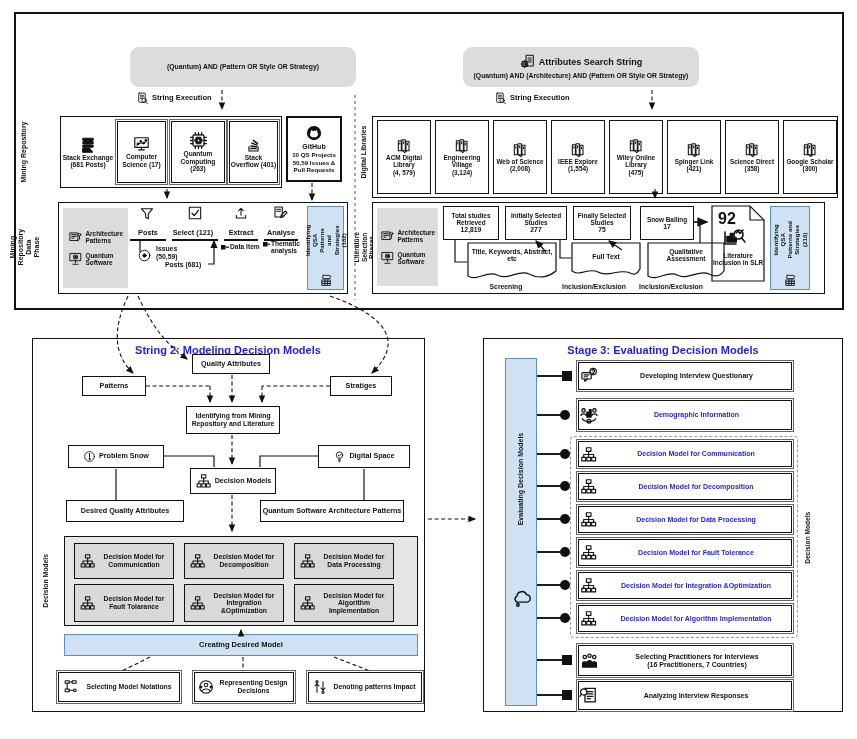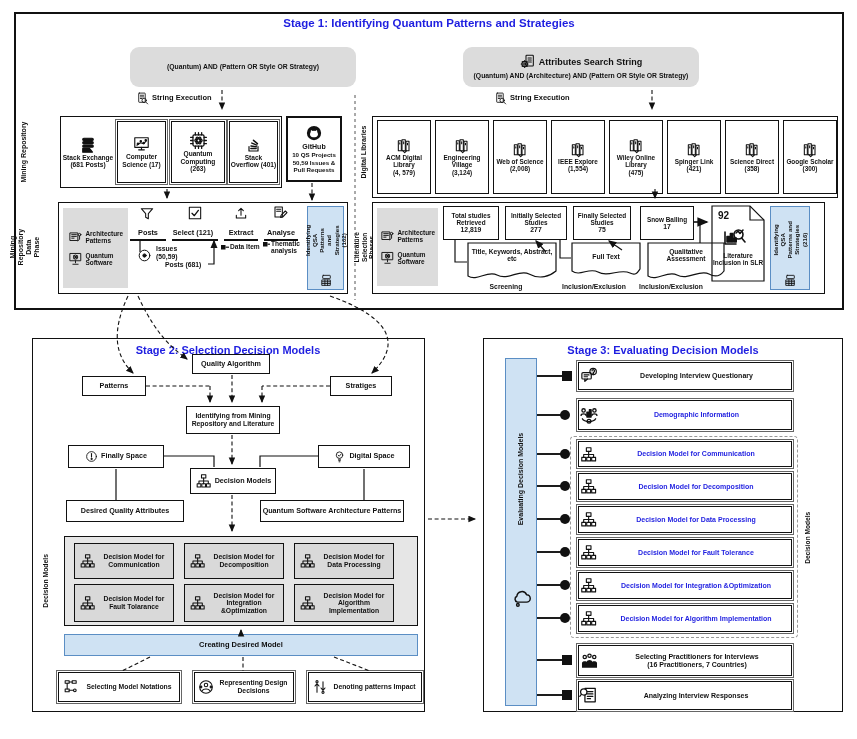--- a/index.html
+++ b/index.html
@@ -31,21 +31,20 @@
   .dash2{stroke:#555;stroke-width:1;fill:none;stroke-dasharray:3 3;}
   .shape{stroke:#111;stroke-width:1.2;fill:none;}
   .gdash{border:1.3px dashed #999;border-radius:4px;}
 </style>
 </head>
 <body>
 
 <div class="canvas">
 
   <div class="abs panel" style="left:14px;top:12px;width:830px;height:298px"></div>
-  <div class="abs t c accent" style="left:64px;top:17px;width:730px;font-size:11.5px">Stage 1: Identifying Quantum Patterns and Strategies</div>
 
   <div class="abs rbox" style="left:130px;top:47px;width:226px;height:40px">
     <div class="t c" style="font-size:6.8px">(Quantum) AND (Pattern OR Style OR Strategy)</div>
   </div>
   <div class="abs flexr" style="left:136px;top:91px">
     <span class="ic" style="width:13px;height:15px">
         <svg viewBox="0 0 24 24" fill="none" stroke="#111" stroke-width="1.6" stroke-linecap="round" stroke-linejoin="round">
           <rect x="5" y="2" width="12" height="17" rx="1"></rect>
           <path d="M8 6h6M8 9h6M8 12h3"></path>
           <circle cx="15" cy="15.5" r="4"></circle>
@@ -382,21 +381,21 @@
   <div class="abs box flexc" style="left:640px;top:206px;width:54px;height:34px">
     <div class="t c" style="font-size:6.4px">Snow Balling</div>
     <div class="t c" style="font-size:6.8px">17</div>
   </div>
   <div class="abs t c" style="left:470px;top:248px;width:84px;font-size:6.6px">Title, Keywords, Abstract, etc</div>
   <div class="abs t c" style="left:574px;top:253px;width:64px;font-size:6.8px">Full Text</div>
   <div class="abs t c" style="left:650px;top:248px;width:72px;font-size:6.6px">Qualitative Assessment</div>
   <div class="abs t c" style="left:475px;top:283px;width:62px;font-size:6.8px">Screening</div>
   <div class="abs t c" style="left:558px;top:283px;width:72px;font-size:6.8px">Inclusion/Exclusion</div>
   <div class="abs t c" style="left:632px;top:283px;width:78px;font-size:6.8px">Inclusion/Exclusion</div>
-  <div class="abs t" style="left:718px;top:210px;font-size:10px">92</div>
+  <div class="abs t" style="left:718px;top:210px;font-size:16px">92</div>
   <span class="ic abs" style="left:722px;top:224px;width:24px;height:24px">
       <svg viewBox="0 0 24 24" fill="none" stroke="#111" stroke-width="1.6" stroke-linecap="round" stroke-linejoin="round">
         <path d="M3 20V8M3 20h11"></path>
         <rect x="5" y="12.5" width="2.4" height="5.5" fill="#111"></rect>
         <rect x="8.4" y="9.5" width="2.4" height="8.5" fill="#111"></rect>
         <rect x="11.8" y="14" width="2.4" height="4" fill="#111"></rect>
         <circle cx="16.5" cy="10.5" r="4.5"></circle>
         <path d="M19.6 13.9l3.4 4.1"></path>
         <path d="M14 9l2-2 2 2.5 3-3.5"></path>
       </svg>
@@ -409,42 +408,42 @@
     <span class="ic abs" style="left:13px;bottom:2px;width:13px;height:13px">
         <svg viewBox="0 0 24 24" fill="none" stroke="#111" stroke-width="1.6" stroke-linecap="round" stroke-linejoin="round">
           <rect x="5" y="2.5" width="14" height="6" rx="1"></rect>
           <rect x="4" y="11" width="15" height="10"></rect>
           <path d="M4 14.3h15M4 17.6h15M9 11v10M14 11v10"></path>
         </svg>
       </span>
   </div>
 
   <div class="abs panel" style="left:32px;top:338px;width:393px;height:374px;border-width:1.8px"></div>
-  <div class="abs t c accent" style="left:60px;top:344px;width:336px;font-size:11px">Stage 2: Selection Decision Models</div>
+  <div class="abs t c accent" style="left:60px;top:344px;width:336px;font-size:11px">String 2: Modeling Decision Models</div>
   <div class="abs box flexc" style="left:192px;top:354px;width:78px;height:20px">
-    <div class="t c" style="font-size:7.2px">Quality Algorithm</div>
+    <div class="t c" style="font-size:7.2px">Quality Attributes</div>
   </div>
   <div class="abs box flexc" style="left:82px;top:376px;width:64px;height:20px">
     <div class="t c" style="font-size:7.2px">Patterns</div>
   </div>
   <div class="abs box flexc" style="left:330px;top:376px;width:62px;height:20px">
     <div class="t c" style="font-size:7.2px">Stratiges</div>
   </div>
   <div class="abs box flexc" style="left:186px;top:406px;width:94px;height:28px">
     <div class="t c" style="font-size:6.8px">Identifying from Mining Repository and Literature</div>
   </div>
   <div class="abs box flexr" style="left:68px;top:445px;width:96px;height:23px">
     <span class="ic" style="width:13px;height:13px">
         <svg viewBox="0 0 24 24" fill="none" stroke="#111" stroke-width="1.6" stroke-linecap="round" stroke-linejoin="round">
           <circle cx="12" cy="12" r="9"></circle>
           <path d="M12 6.5V13" stroke-width="2"></path>
           <circle cx="12" cy="16.5" r="1.2" fill="#111"></circle>
         </svg>
       </span>
-    <div class="t" style="font-size:7.2px">Finally Space</div>
+    <div class="t" style="font-size:7.2px">Problem Snow</div>
   </div>
   <div class="abs box flexr" style="left:318px;top:445px;width:92px;height:23px">
     <span class="ic" style="width:13px;height:13px">
         <svg viewBox="0 0 24 24" fill="none" stroke="#111" stroke-width="1.6" stroke-linecap="round" stroke-linejoin="round">
           <circle cx="12" cy="9.5" r="6"></circle>
           <path d="M9.5 9.5l2 2 3.5-4"></path>
           <path d="M10 17h4M10.5 19.5h3M11.2 21.8h1.6"></path>
         </svg>
       </span>
     <div class="t" style="font-size:7.2px">Digital Space</div>

